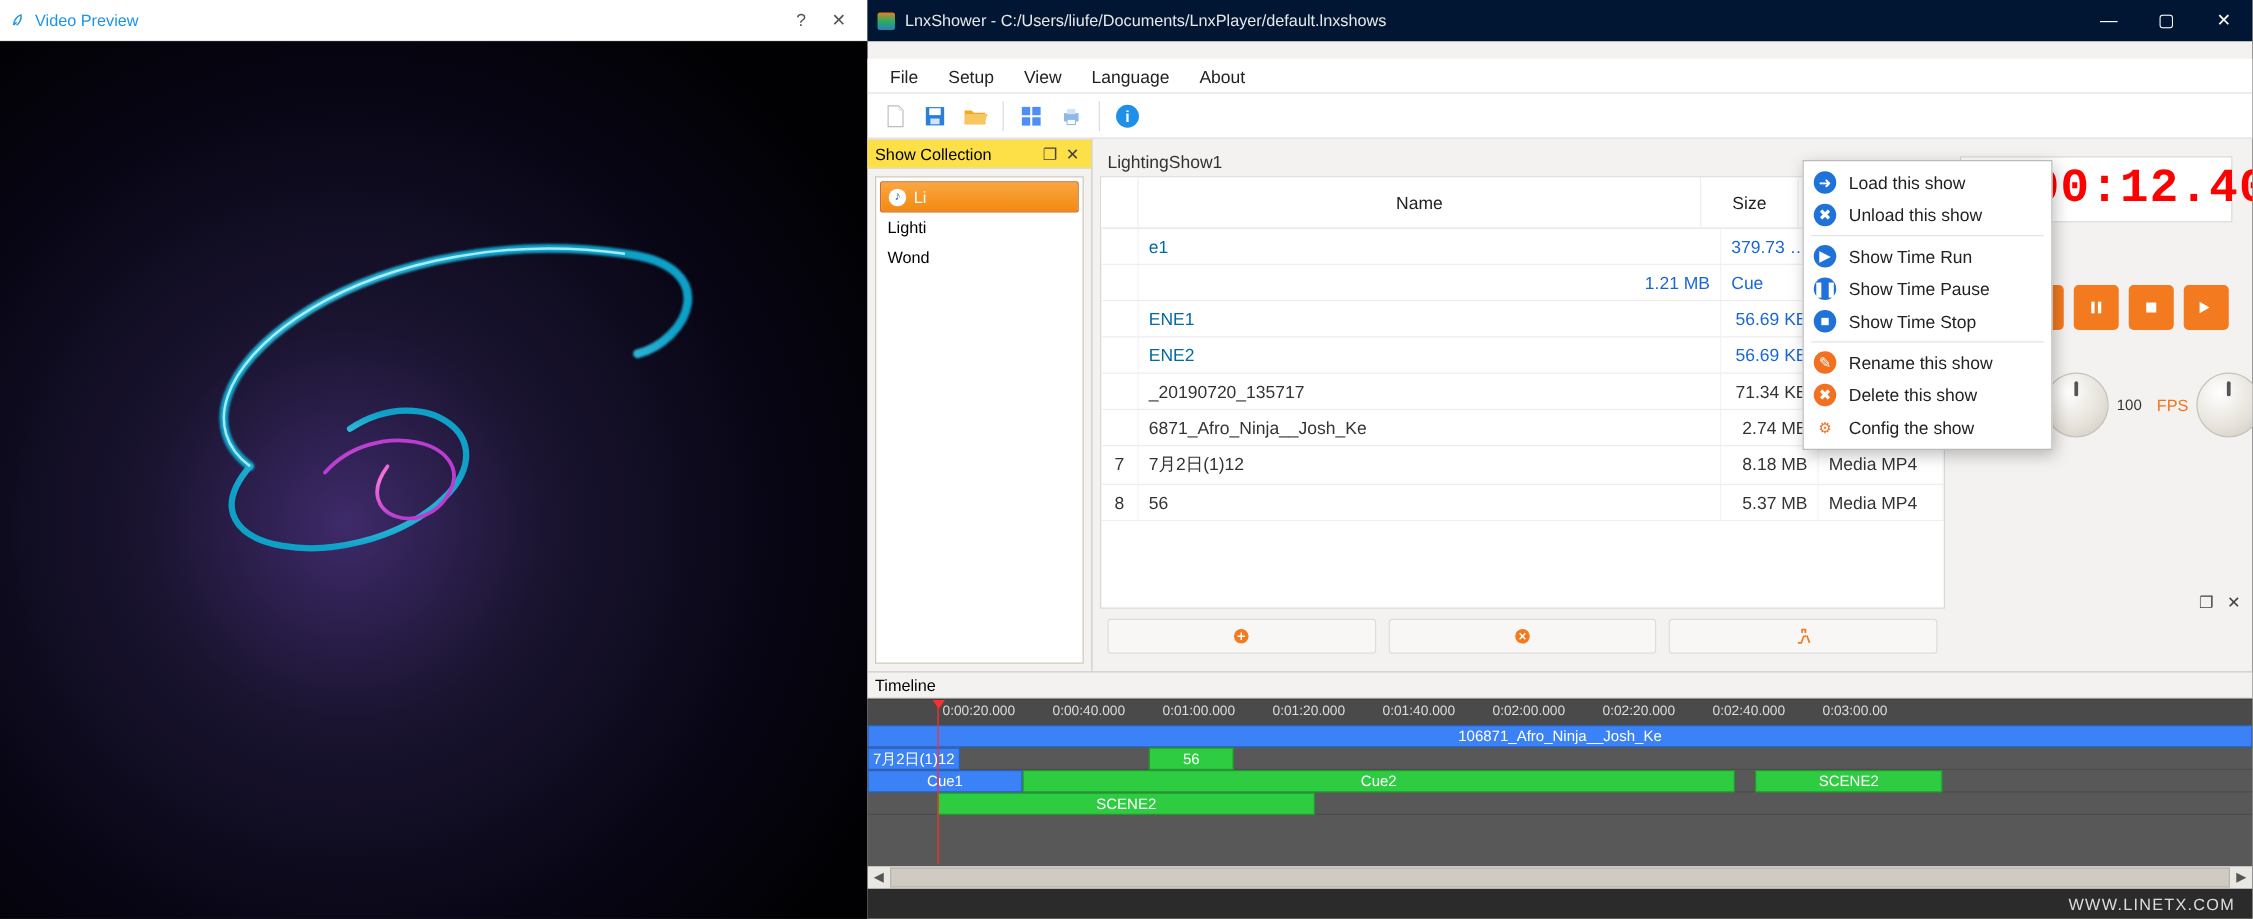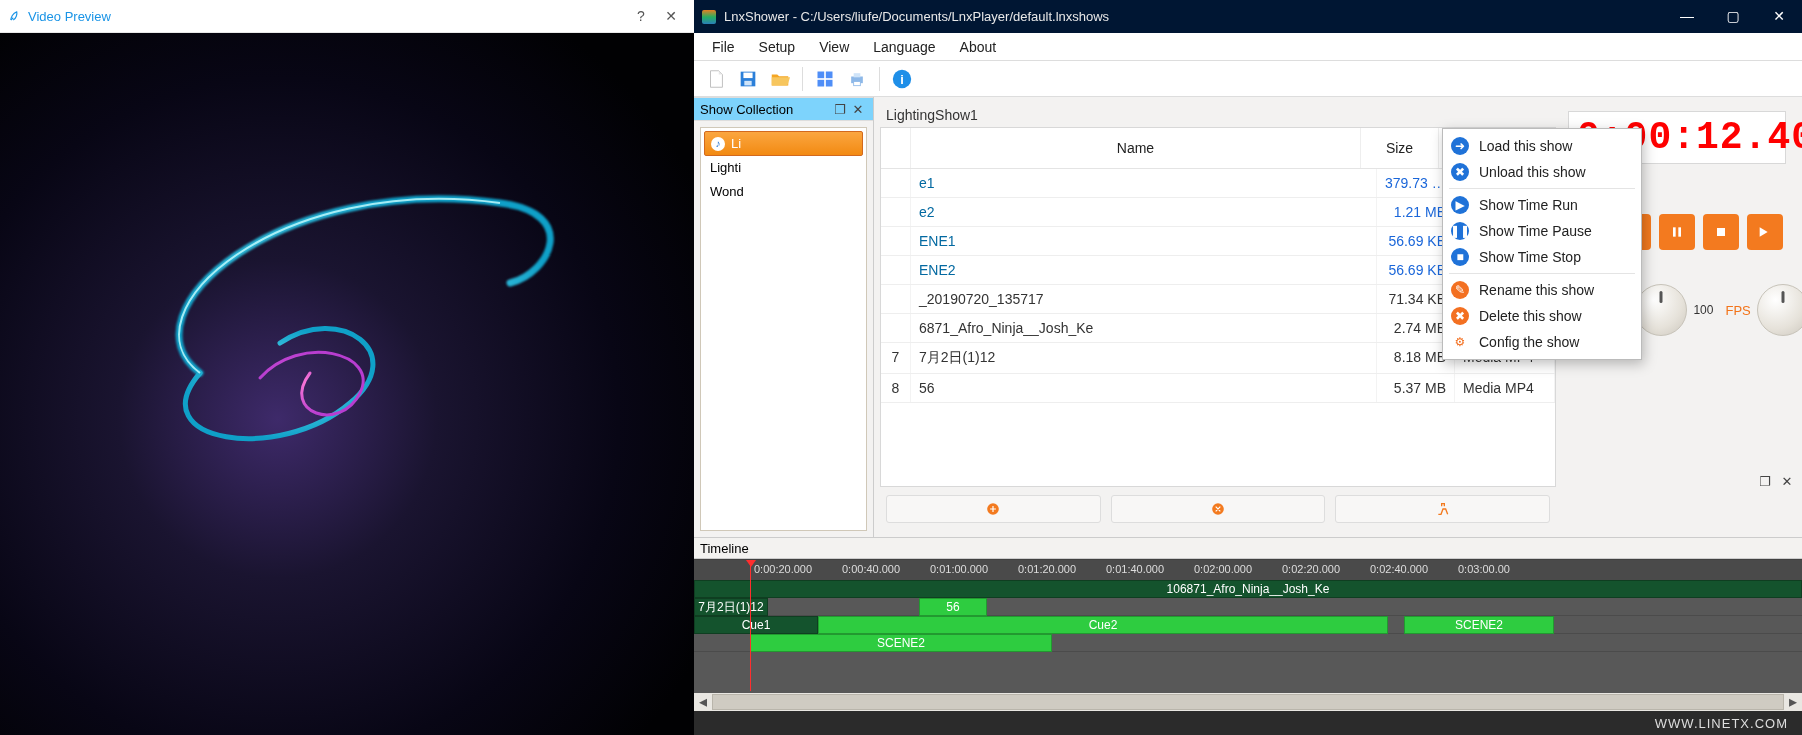--- a/index.html
+++ b/index.html
@@ -14,30 +14,30 @@
 .vp-video { flex: 1; background: radial-gradient(circle at 40% 55%, #3e2a6a 0%, #1a1430 28%, #080615 60%, #010103 85%); position: relative; }
 .swirl { position: absolute; left: 80px; top: 120px; width: 520px; height: 380px; }
 
 
 .app { flex: 1; display: flex; flex-direction: column; background: #f3f2f1; }
 .app-titlebar { height: 33px; background: #001633; color: #fff; display: flex; align-items: center; padding: 0 0 0 8px; }
 .app-titlebar .tlogo { width: 14px; height: 14px; margin-right: 8px; background: linear-gradient(#e67e22, #27ae60, #2980b9); border-radius: 2px; }
 .app-titlebar .ttxt { flex: 1; font-size: 13px; color: #e8e8e8; }
 .app-titlebar .wbtn { width: 46px; height: 33px; text-align: center; line-height: 33px; font-size: 14px; color: #fff; cursor: pointer; }
 
-.menubar { height: 28px; background: #fff; display: flex; align-items: center; padding: 0 6px; border-bottom: 1px solid #ddd; }
+.menubar { height: 28px; background: #fff; display: flex; align-items: center; padding: 0 6px; border-bottom: 1px solid #ddd; margin-top: 14px; }
 .menubar > div { padding: 2px 12px; font-size: 14px; color: #222; cursor: pointer; }
 
 .toolbar { height: 36px; background: #fff; display: flex; align-items: center; padding: 0 8px; border-bottom: 1px solid #ddd; gap: 4px; }
 .tbtn { width: 28px; height: 28px; display: flex; align-items: center; justify-content: center; cursor: pointer; border-radius: 3px; }
 .sep { width: 1px; height: 24px; background: #ddd; margin: 0 4px; }
 
 .workarea { flex: 1; display: flex; min-height: 0; }
 .leftcol { width: 180px; display: flex; flex-direction: column; background: #f3f2f1; border-right: 1px solid #ccc; }
-.panelhdr { height: 24px; background: #7dd3fc; display: flex; align-items: center; padding: 0 6px; font-size: 13px; border-bottom: 1px solid #ddd; border-top: 1px solid #ddd; }
+.panelhdr { height: 24px; background: #fde047; display: flex; align-items: center; padding: 0 6px; font-size: 13px; border-bottom: 1px solid #ddd; border-top: 1px solid #ddd; }
 .panelhdr .ph-title { flex: 1; }
 .panelhdr .ph-btn { width: 18px; text-align: center; cursor: pointer; color: #444; }
 .showlist { flex: 1; border: 1px solid #d0c8b8; margin: 6px; background: #fff; padding: 3px; }
 .showlist .show { padding: 4px 6px; font-size: 13px; border-bottom: 1px solid transparent; }
 .showlist .show.sel { background: linear-gradient(#fba640,#f28a12); color: #fff; border: 1px solid #d2691e; border-radius: 2px; display: flex; align-items: center; gap: 6px; }
 .showlist .show.sel .mico { width: 14px; height: 14px; background: #fff; border-radius: 50%; display: flex; align-items: center; justify-content: center; color: #1a6dd0; font-size: 10px; }
 
 
 .ctxmenu { position: absolute; left: 748px; top: 128px; width: 200px; background: #fff; border: 1px solid #bbb; box-shadow: 2px 4px 12px rgba(0,0,0,.25); z-index: 50; padding: 4px 0; }
 .ctxmenu .mi { display: flex; align-items: center; padding: 4px 12px 4px 8px; font-size: 14px; cursor: pointer; gap: 10px; color: #222; }
@@ -82,21 +82,21 @@
 .right-toolbtns { position: absolute; top: 474px; right: 6px; display: flex; gap: 4px; }
 .right-toolbtns .ph-btn { width: 18px; text-align: center; cursor: pointer; color: #444; font-size: 13px; }
 
 
 .timeline-hdr { height: 22px; background: #f3f2f0; display: flex; align-items: center; padding: 0 6px; font-size: 13px; border-top: 1px solid #ccc; border-bottom: 1px solid #ccc; }
 .timeline { height: 152px; background: #585858; position: relative; overflow-x: hidden; border-top: 1px solid #404040; }
 .ruler { height: 20px; background: #4a4a4a; display: flex; font-size: 11px; color: #ddd; position: relative; }
 .ruler .marker { position: absolute; top: 3px; }
 .track { height: 18px; position: relative; border-bottom: 1px solid #4b4b4b; }
 .clip { position: absolute; top: 0; height: 18px; font-size: 12px; color: #fff; display: flex; align-items: center; justify-content: center; border: 1px solid rgba(0,0,0,.25); overflow: hidden; }
-.clip.orange { background: #14532d; }
+.clip.orange { background: #3b82f6; }
 .clip.green  { background: #2ecc40; }
 .playhead { position: absolute; top: 0; bottom: 20px; width: 1px; background: #ff2e2e; z-index: 5; }
 .playhead::before { content: ""; position: absolute; top: 0; left: -4px; border-left: 5px solid transparent; border-right: 5px solid transparent; border-top: 7px solid #ff2e2e; }
 .tl-hscroll { position: absolute; left: 0; right: 0; bottom: 0; height: 18px; background: #e9e7e2; }
 .tl-hscroll .thumb { position: absolute; left: 18px; right: 18px; top: 1px; bottom: 1px; background: #cfcbc2; border: 1px solid #b9b5ab; }
 .tl-hscroll .arr { position: absolute; top: 0; width: 18px; height: 18px; text-align: center; line-height: 18px; color: #555; }
 .tl-hscroll .arr.l { left: 0; } .tl-hscroll .arr.r { right: 0; }
 
 .footer { height: 24px; background: #2b2b2b; color: #ddd; display: flex; align-items: center; justify-content: flex-end; padding: 0 14px; font-size: 13px; letter-spacing: 1px; }
 
@@ -229,21 +229,20 @@
         </div>
         <div class="tbody" id="cue-rows">
             <div class="trow">
               <div class="idx"></div>
               <div class="nm link">e1</div>
               <div class="sz link">379.73 KB</div>
               <div class="fl link">Cue</div>
             </div>
             <div class="trow">
               <div class="idx"></div>
-              <div class="nm link">e2</div>
               <div class="sz link">1.21 MB</div>
               <div class="fl link">Cue</div>
             </div>
             <div class="trow">
               <div class="idx"></div>
               <div class="nm link">ENE1</div>
               <div class="sz link">56.69 KB</div>
               <div class="fl link">Cue</div>
             </div>
             <div class="trow">

